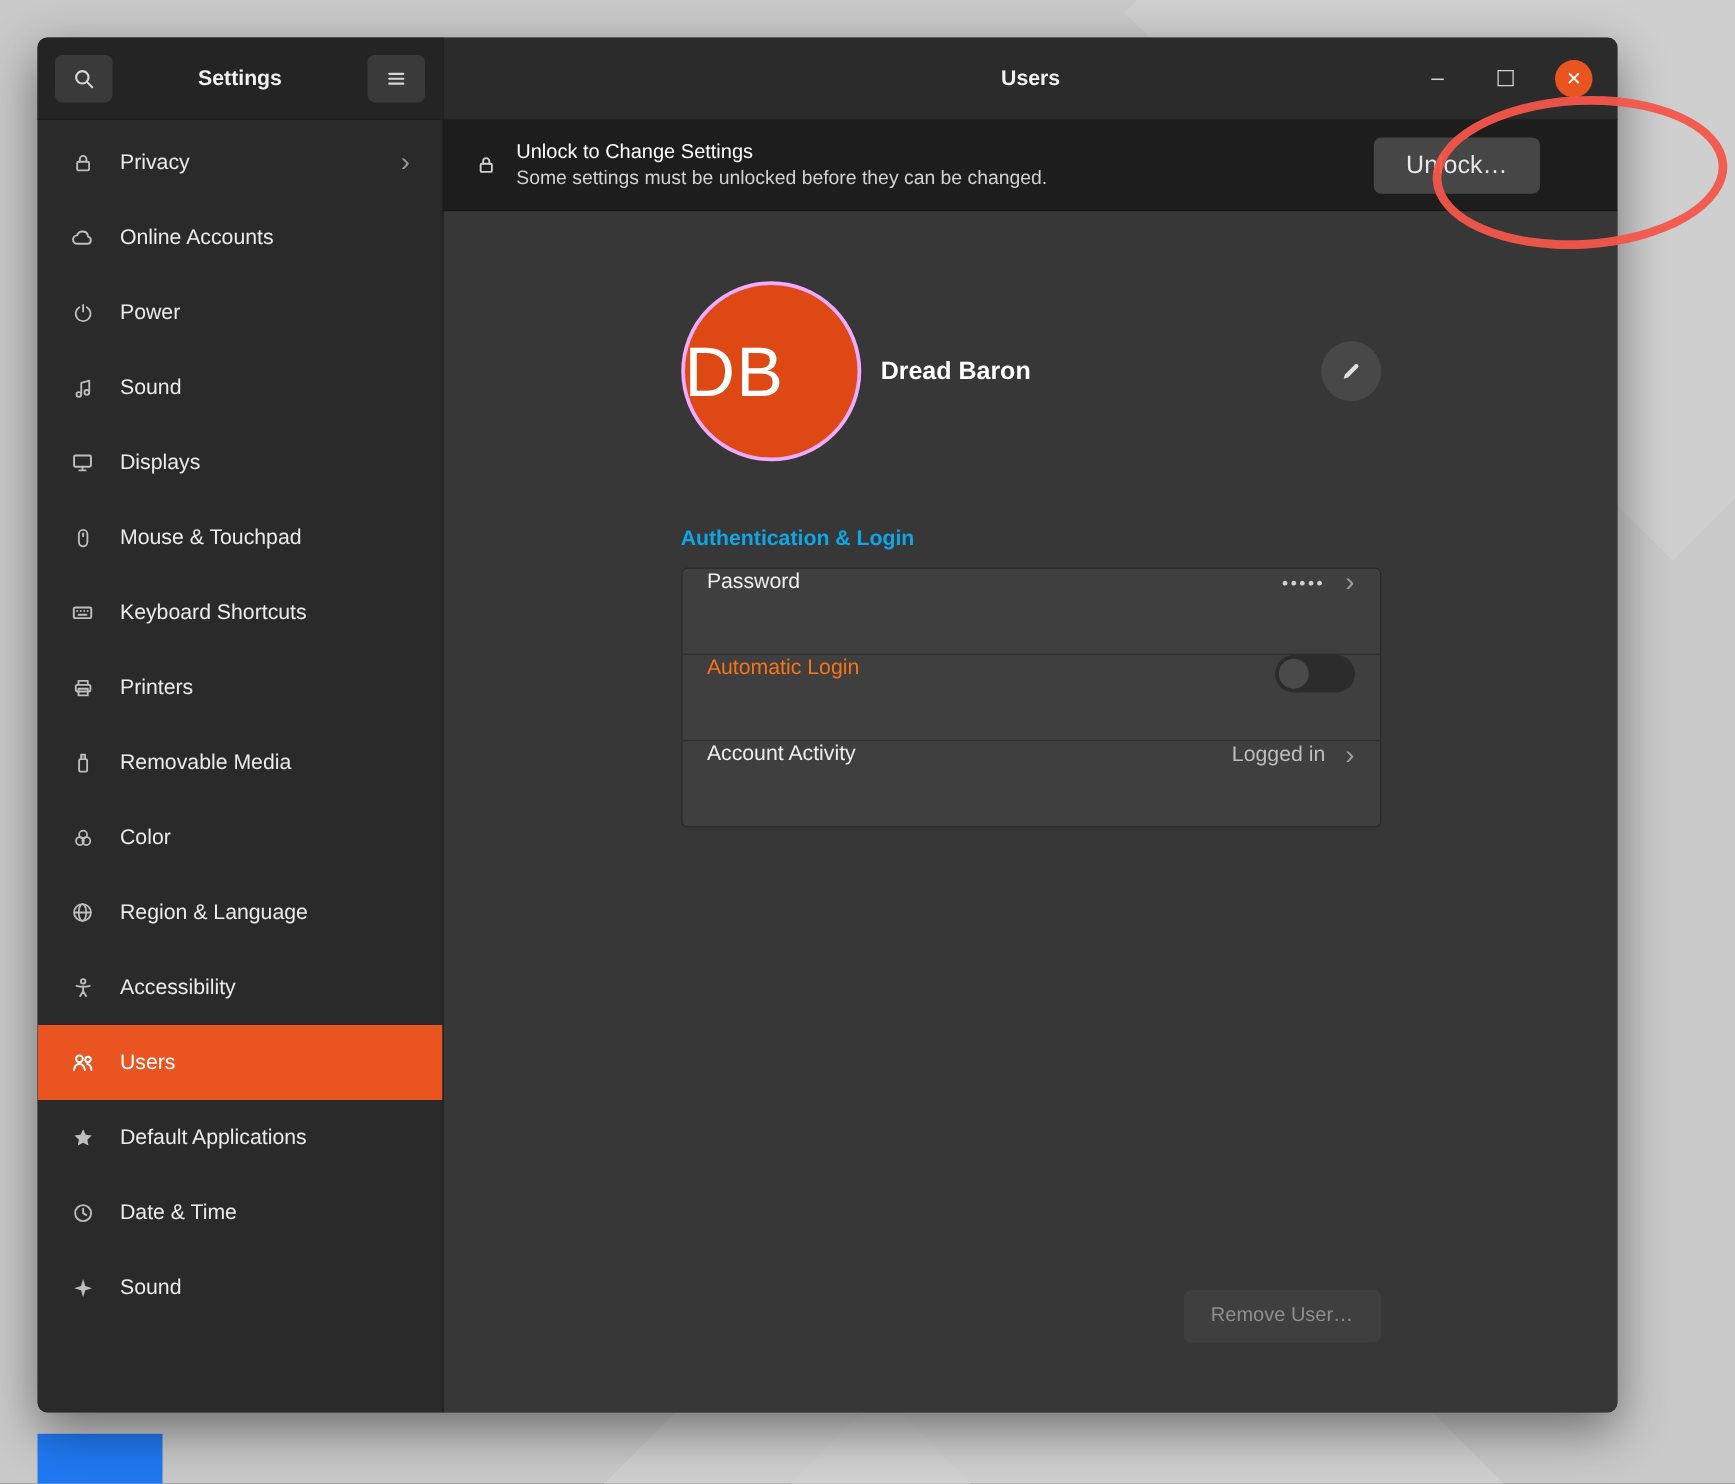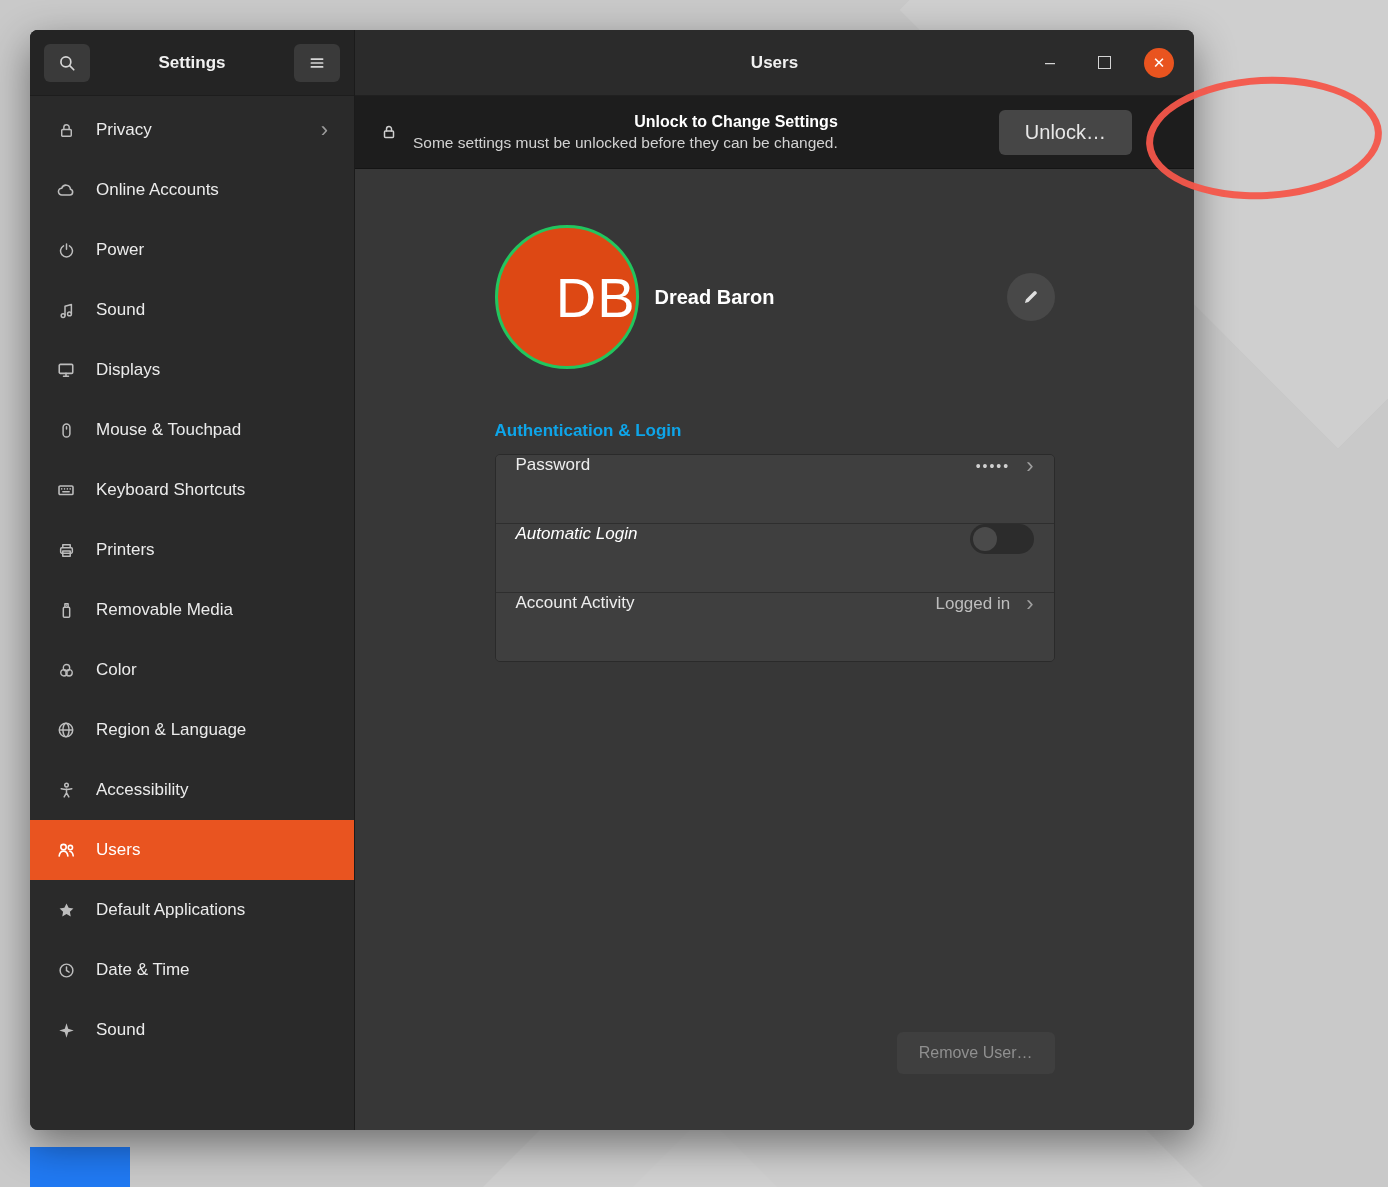--- a/index.html
+++ b/index.html
@@ -11,21 +11,21 @@
   }
   
   .bg-shape{position:absolute;background:#d3d3d3;opacity:.55;transform:rotate(45deg);z-index:0;}
   .bg-shape.s1{width:620px;height:620px;right:-260px;top:-300px;}
   .bg-shape.s2{width:700px;height:700px;right:120px;bottom:-560px;}
   .bg-shape.s3{width:420px;height:420px;left:420px;bottom:-360px;}
   .blue-corner{position:absolute;left:30px;top:1147px;width:100px;height:40px;background:#2079f2;z-index:1;}
 
   
   .window{
-    position:absolute;left:30px;top:30px;width:1164px;height:1100px;
+    position:absolute;left:30px;top:30px;width:1264px;height:1100px;
     border-radius:8px;overflow:hidden;z-index:2;
     box-shadow:0 14px 40px rgba(0,0,0,.45);
     display:grid;grid-template-columns:325px 1fr;
     background:#373737;
   }
 
   
   .sidebar{background:#2a2a2a;border-right:1px solid #1b1b1b;display:flex;flex-direction:column;}
   .sidebar-header{
     height:65px;flex:0 0 65px;background:#242424;border-bottom:1px solid #1d1d1d;
@@ -57,53 +57,53 @@
   .wc-btn{width:28px;height:28px;display:flex;align-items:center;justify-content:center;color:#d4d4d4;cursor:pointer;font-size:18px;}
   .wc-max-box{width:11px;height:11px;border:1.6px solid #d4d4d4;}
   .wc-close{width:30px;height:30px;border-radius:50%;background:#E9541F;color:#fff;font-size:15px;font-weight:700;}
 
   
   .banner{
     height:72px;flex:0 0 72px;background:#1d1d1d;border-bottom:1px solid #141414;
     display:flex;align-items:center;padding:0 26px;gap:16px;
   }
   .banner .icon{color:#cfcfcf;display:flex;}
-  .banner-text .t1{color:#ffffff;font-weight:700;font-size:16px;line-height:1.35;text-align:right;}
+  .banner-text .t1{color:#ffffff;font-weight:400;font-size:16px;line-height:1.35;}
   .banner-text .t2{color:#d2d2d2;font-size:15.5px;line-height:1.3;}
   .unlock-btn{
     margin-left:auto;margin-right:36px;background:#464646;color:#e7e7e7;
     border-radius:6px;padding:11px 26px;font-size:20px;cursor:pointer;white-space:nowrap;
   }
 
   
   .content{flex:1;position:relative;background:#373737;}
   .content-inner{width:560px;margin:0 auto;padding-top:56px;}
   .user-row{display:flex;align-items:center;}
   .avatar{
     width:138px;height:138px;border-radius:50%;background:#DD4814;
-    border:3px solid #22c55e;display:flex;align-items:center;justify-content:flex-end;
+    border:3px solid #f0abfc;display:flex;align-items:center;justify-content:flex-start;
     color:#fff;font-size:56px;letter-spacing:1px;flex:0 0 auto;
   }
   .user-name{margin-left:16px;color:#ffffff;font-weight:700;font-size:20px;}
   .edit-btn{
     margin-left:auto;width:48px;height:48px;border-radius:50%;background:#484848;
     display:flex;align-items:center;justify-content:center;color:#e0e0e0;cursor:pointer;
   }
 
   .section-title{margin-top:52px;color:#0ea5e9;font-weight:700;font-size:17px;}
   .card{margin-top:13px;border:1px solid #2a2a2a;border-radius:5px;overflow:hidden;}
   .row{
     height:68px;background:#3f3f3f;display:flex;align-items:flex-start;
     padding:0 20px;font-size:17px;color:#ededed;cursor:pointer;
   }
   .row + .row{border-top:1px solid #2e2e2e;}
   .row .right{margin-left:auto;display:flex;align-items:center;gap:16px;color:#bdbdbd;}
   .row .chev{color:#9f9f9f;font-size:22px;line-height:1;}
   .row .dots{font-size:14px;letter-spacing:2px;color:#d0d0d0;}
-  .row.disabled{color:#ffffff;font-style:italic;}
+  .row.disabled{color:#f97316;}
   .toggle{width:64px;height:30px;border-radius:15px;background:#2c2c2c;position:relative;flex:0 0 auto;}
   .toggle .knob{position:absolute;left:3px;top:3px;width:24px;height:24px;border-radius:50%;background:#4a4a4a;}
 
   .remove-btn{
     position:absolute;bottom:56px;right:calc((100% - 560px)/2);
     background:#3f3f3f;color:#8f8f8f;border-radius:6px;padding:12px 22px;font-size:16px;cursor:pointer;
   }
 
   
   .annotation{

